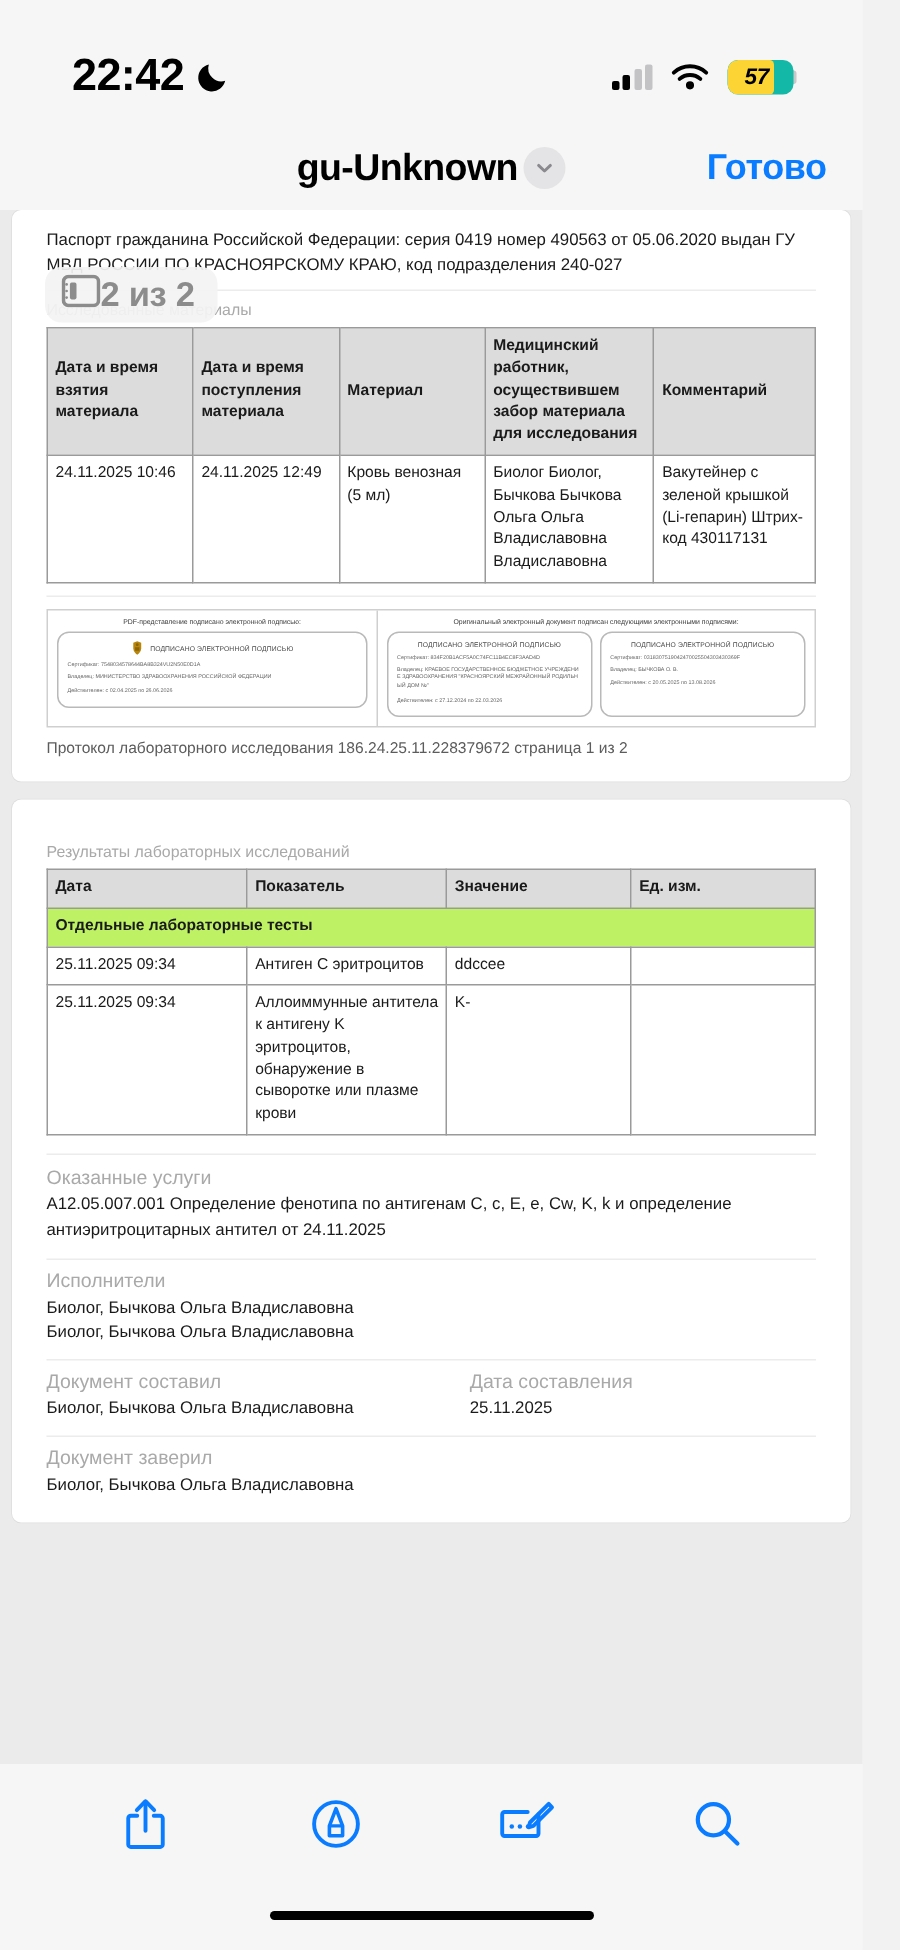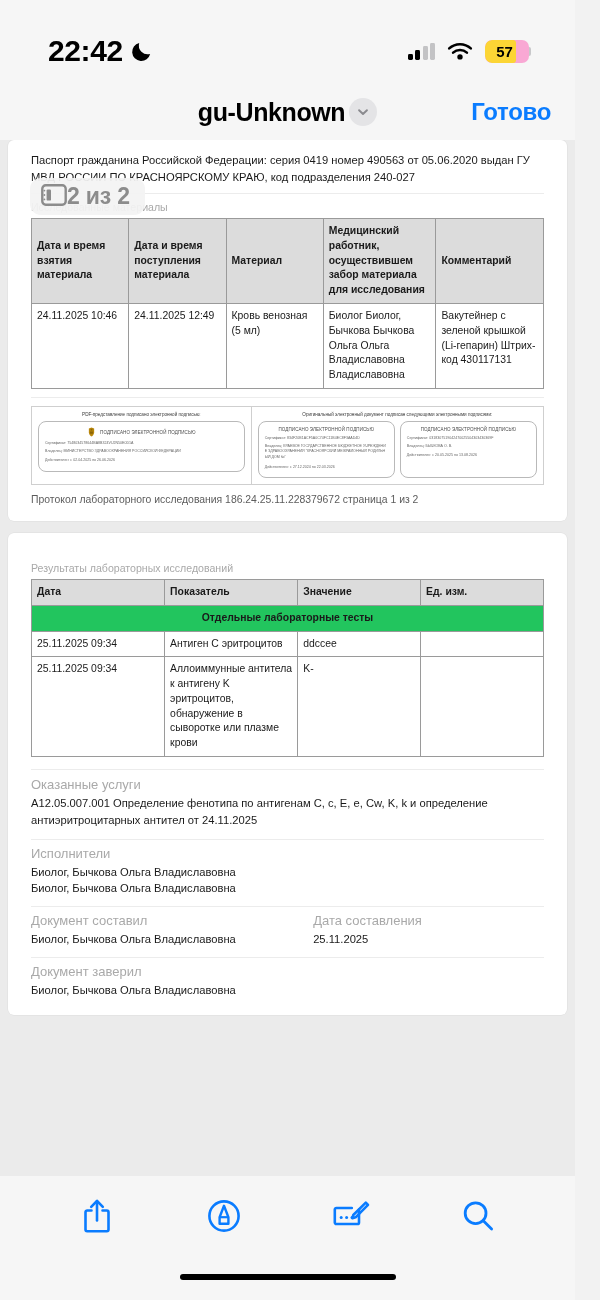--- a/index.html
+++ b/index.html
@@ -36,21 +36,21 @@
   .sig i { display: block; width: 5px; border-radius: 1.4px; background: #000; }
   .sig i:nth-child(1) { height: 6px; }
   .sig i:nth-child(2) { height: 10px; }
   .sig i:nth-child(3) { height: 14px; background: #c3c3c5; }
   .sig i:nth-child(4) { height: 17px; background: #c3c3c5; }
 
   .wifi { width: 26px; height: 19px; }
 
   .battery {
     position: relative; width: 44px; height: 23px;
-    border-radius: 7px; background: #f9a8d4; overflow: hidden;
+    border-radius: 7px; background: #14b8a6; overflow: hidden; font-style: italic;
   }
   .battery .fill {
     position: absolute; left: 0; top: 0; bottom: 0; width: 70%;
     background: #fcd535; border-radius: 7px 3px 3px 7px;
   }
   .battery .pct {
     position: absolute; left: 0; top: 0; width: 100%; height: 100%;
     display: flex; align-items: center; justify-content: center;
     font-size: 15px; font-weight: 700; color: #000; letter-spacing: -0.2px;
     padding-right: 5px;
@@ -134,21 +134,21 @@
     padding: 5px 5px;
     vertical-align: top;
     line-height: 1.42;
   }
   table.doc-tbl th {
     background: #dcdcdc; font-weight: 700; text-align: left;
     vertical-align: middle;
   }
   table.doc-tbl td.vtop { vertical-align: top; }
   tr.group td {
-    background: #22c55e; font-weight: 700; border-top: 1px solid #9a9a9a; text-align: center;
+    background: #bef264; font-weight: 700; border-top: 1px solid #9a9a9a;
   }
 
   
   .sig-outer {
     border: 1px solid #cfcfcf; display: flex; margin-top: 8px;
     background: #fff;
   }
   .sig-col { padding: 5px 6px 6px 6px; }
   .sig-col.left { width: 43%; border-right: 1px solid #cfcfcf; }
   .sig-col.right { width: 57%; }

